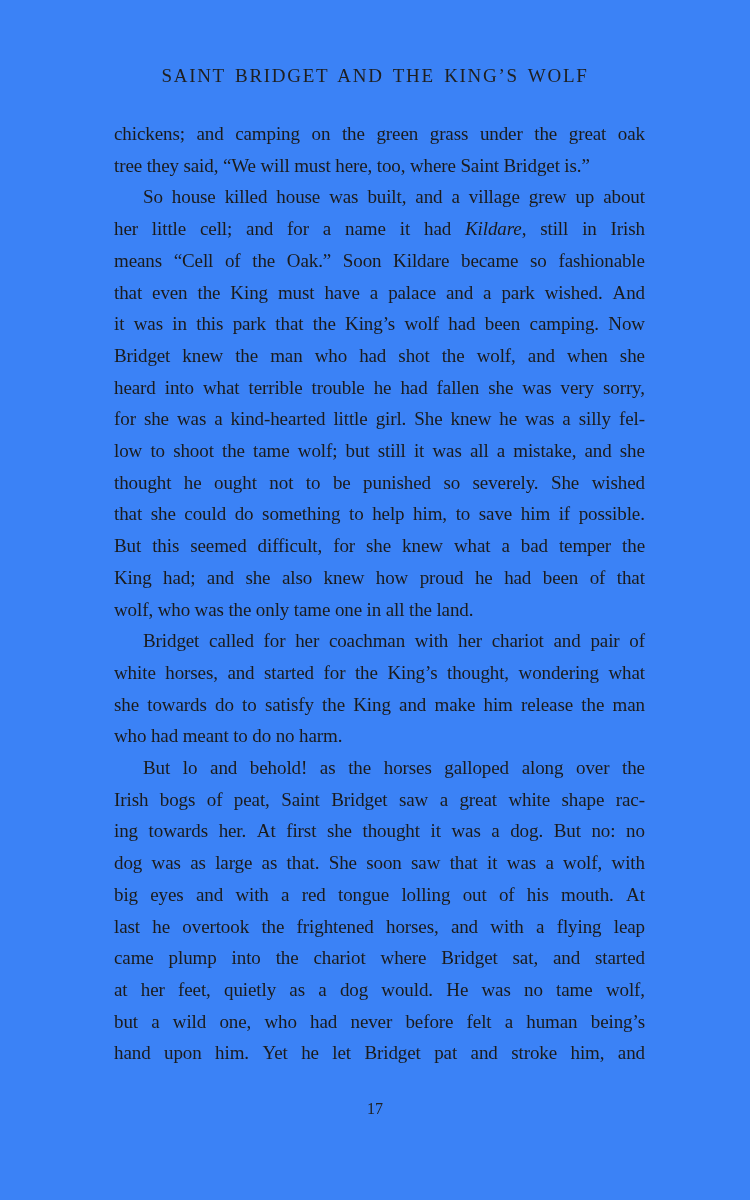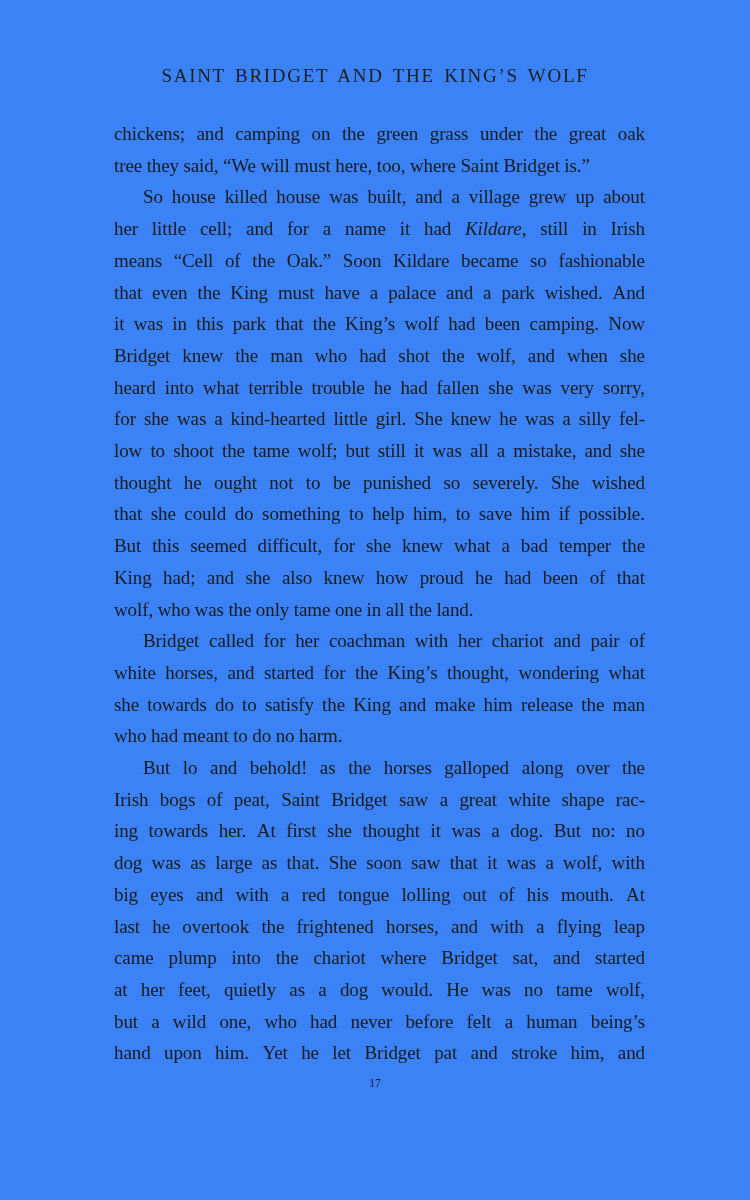--- a/index.html
+++ b/index.html
@@ -43,25 +43,25 @@
   }
   
   .line.j { justify-content: space-between; }
   
   .line.e { justify-content: flex-start; gap: 0.24em; }
   
   .line.ind { padding-left: 29px; }
   .w { white-space: pre; }
   .folio {
     position: absolute;
-    top: 1076px;
+    top: 1100px;
     left: 0;
     width: 750px;
     text-align: center;
-    font-size: 12px;
+    font-size: 16px;
     color: #1f1f1f;
   }
 </style>
 </head>
 <body>
 
 <div class="page">
   <div class="running-head">SAINT BRIDGET AND THE KING’S WOLF</div>
 
   <div class="text-block">

